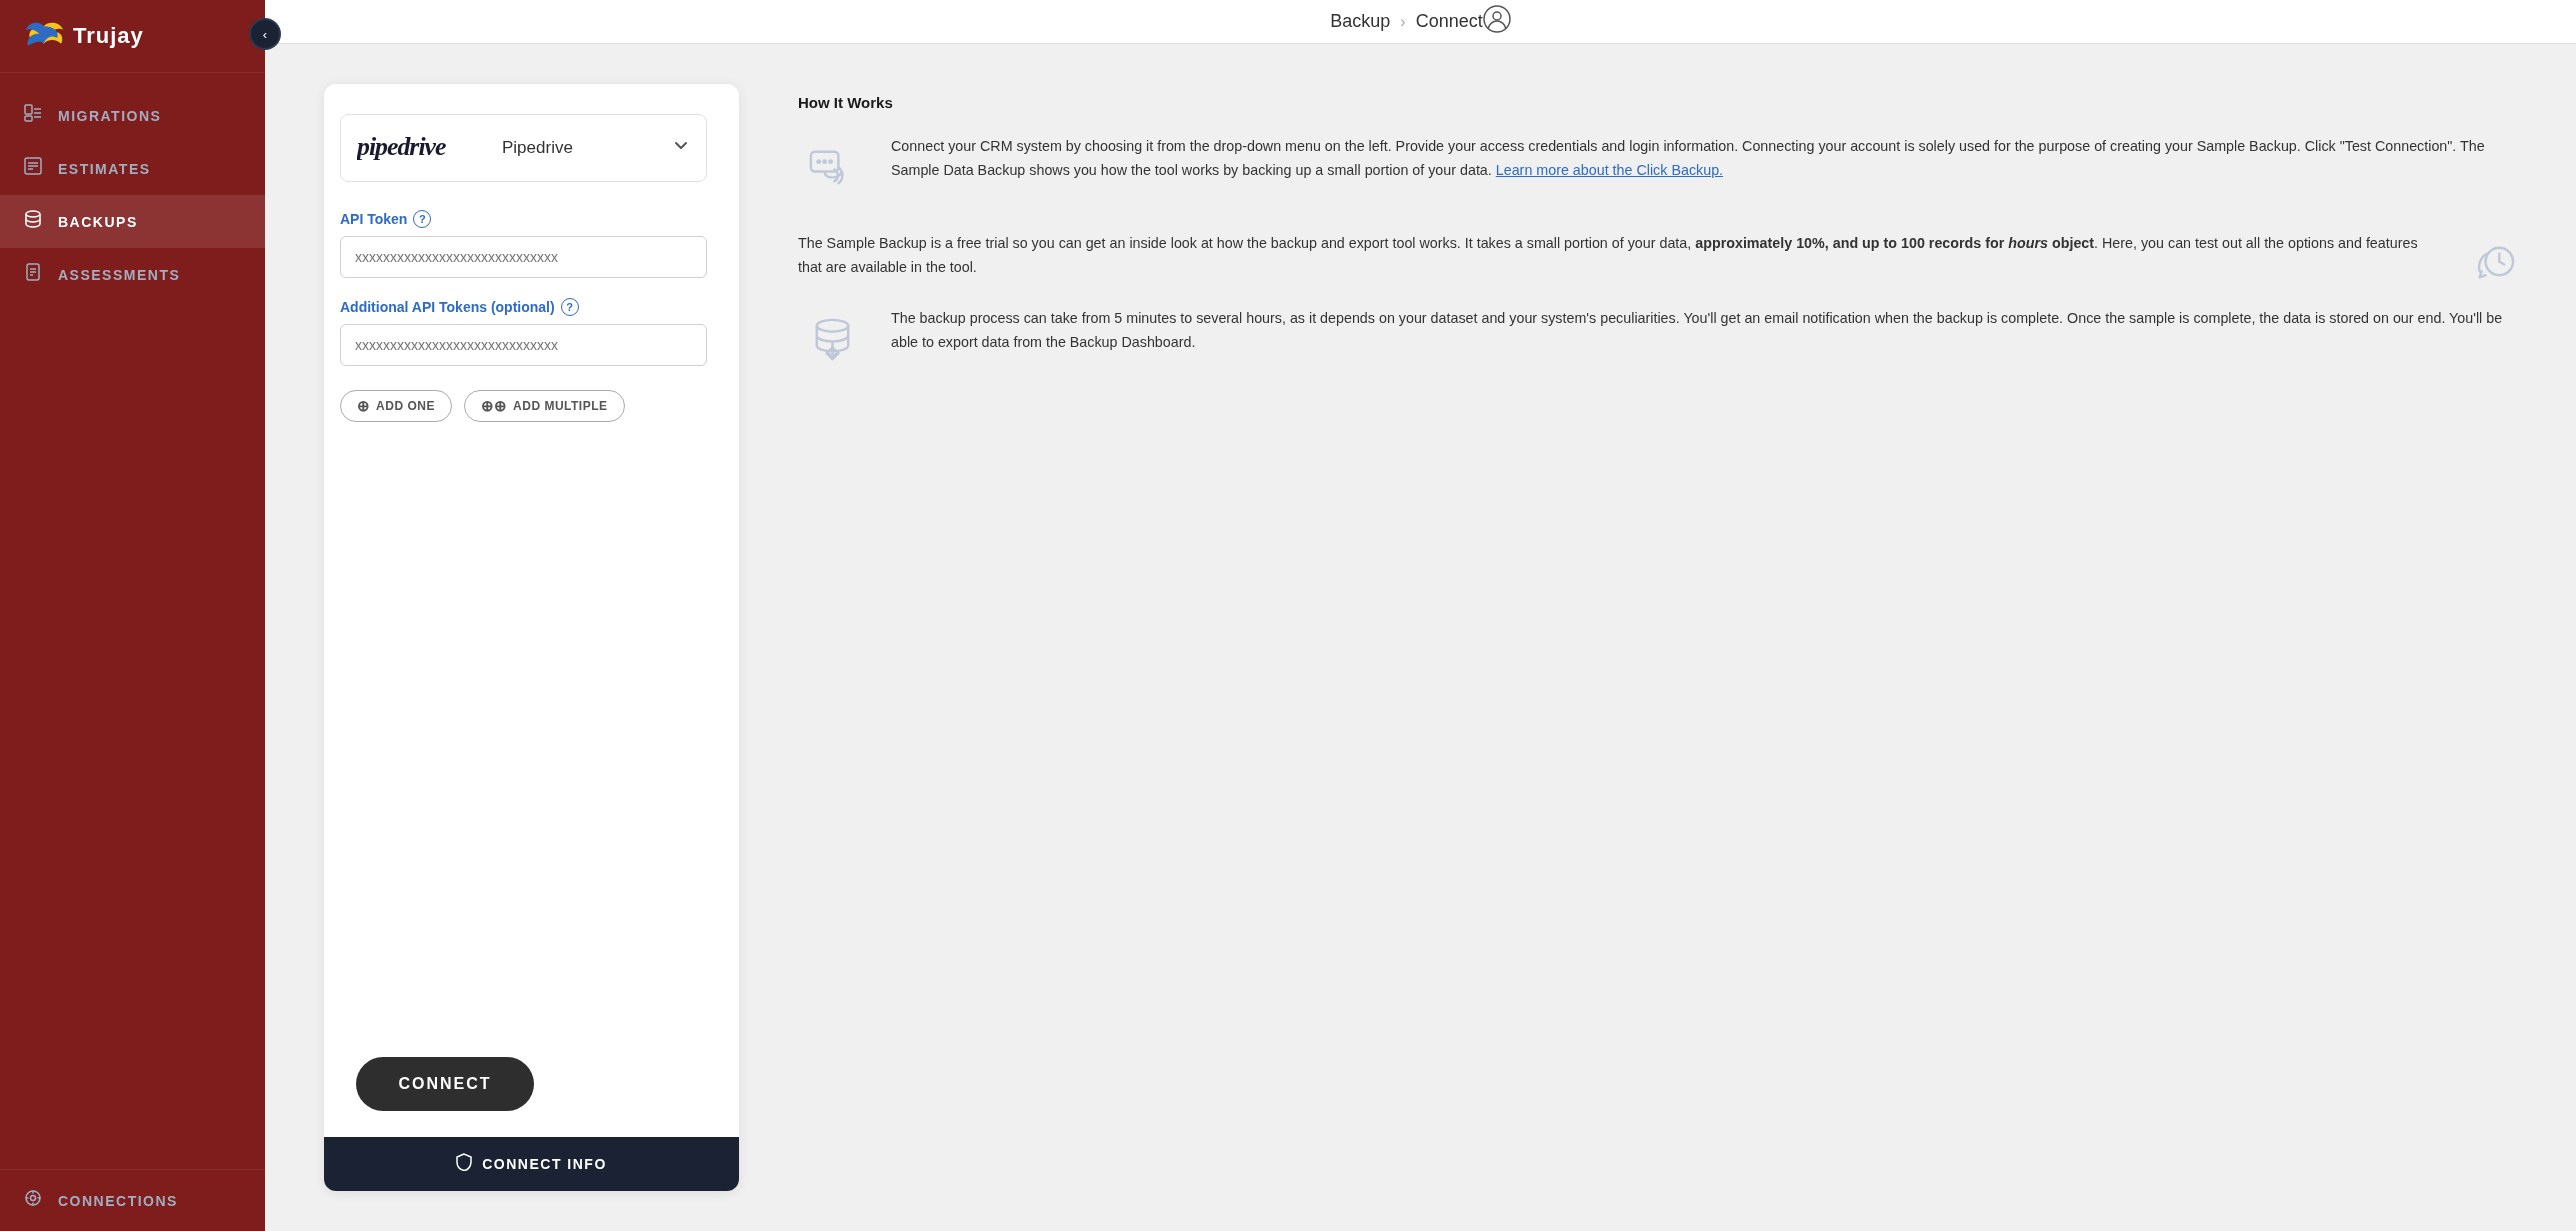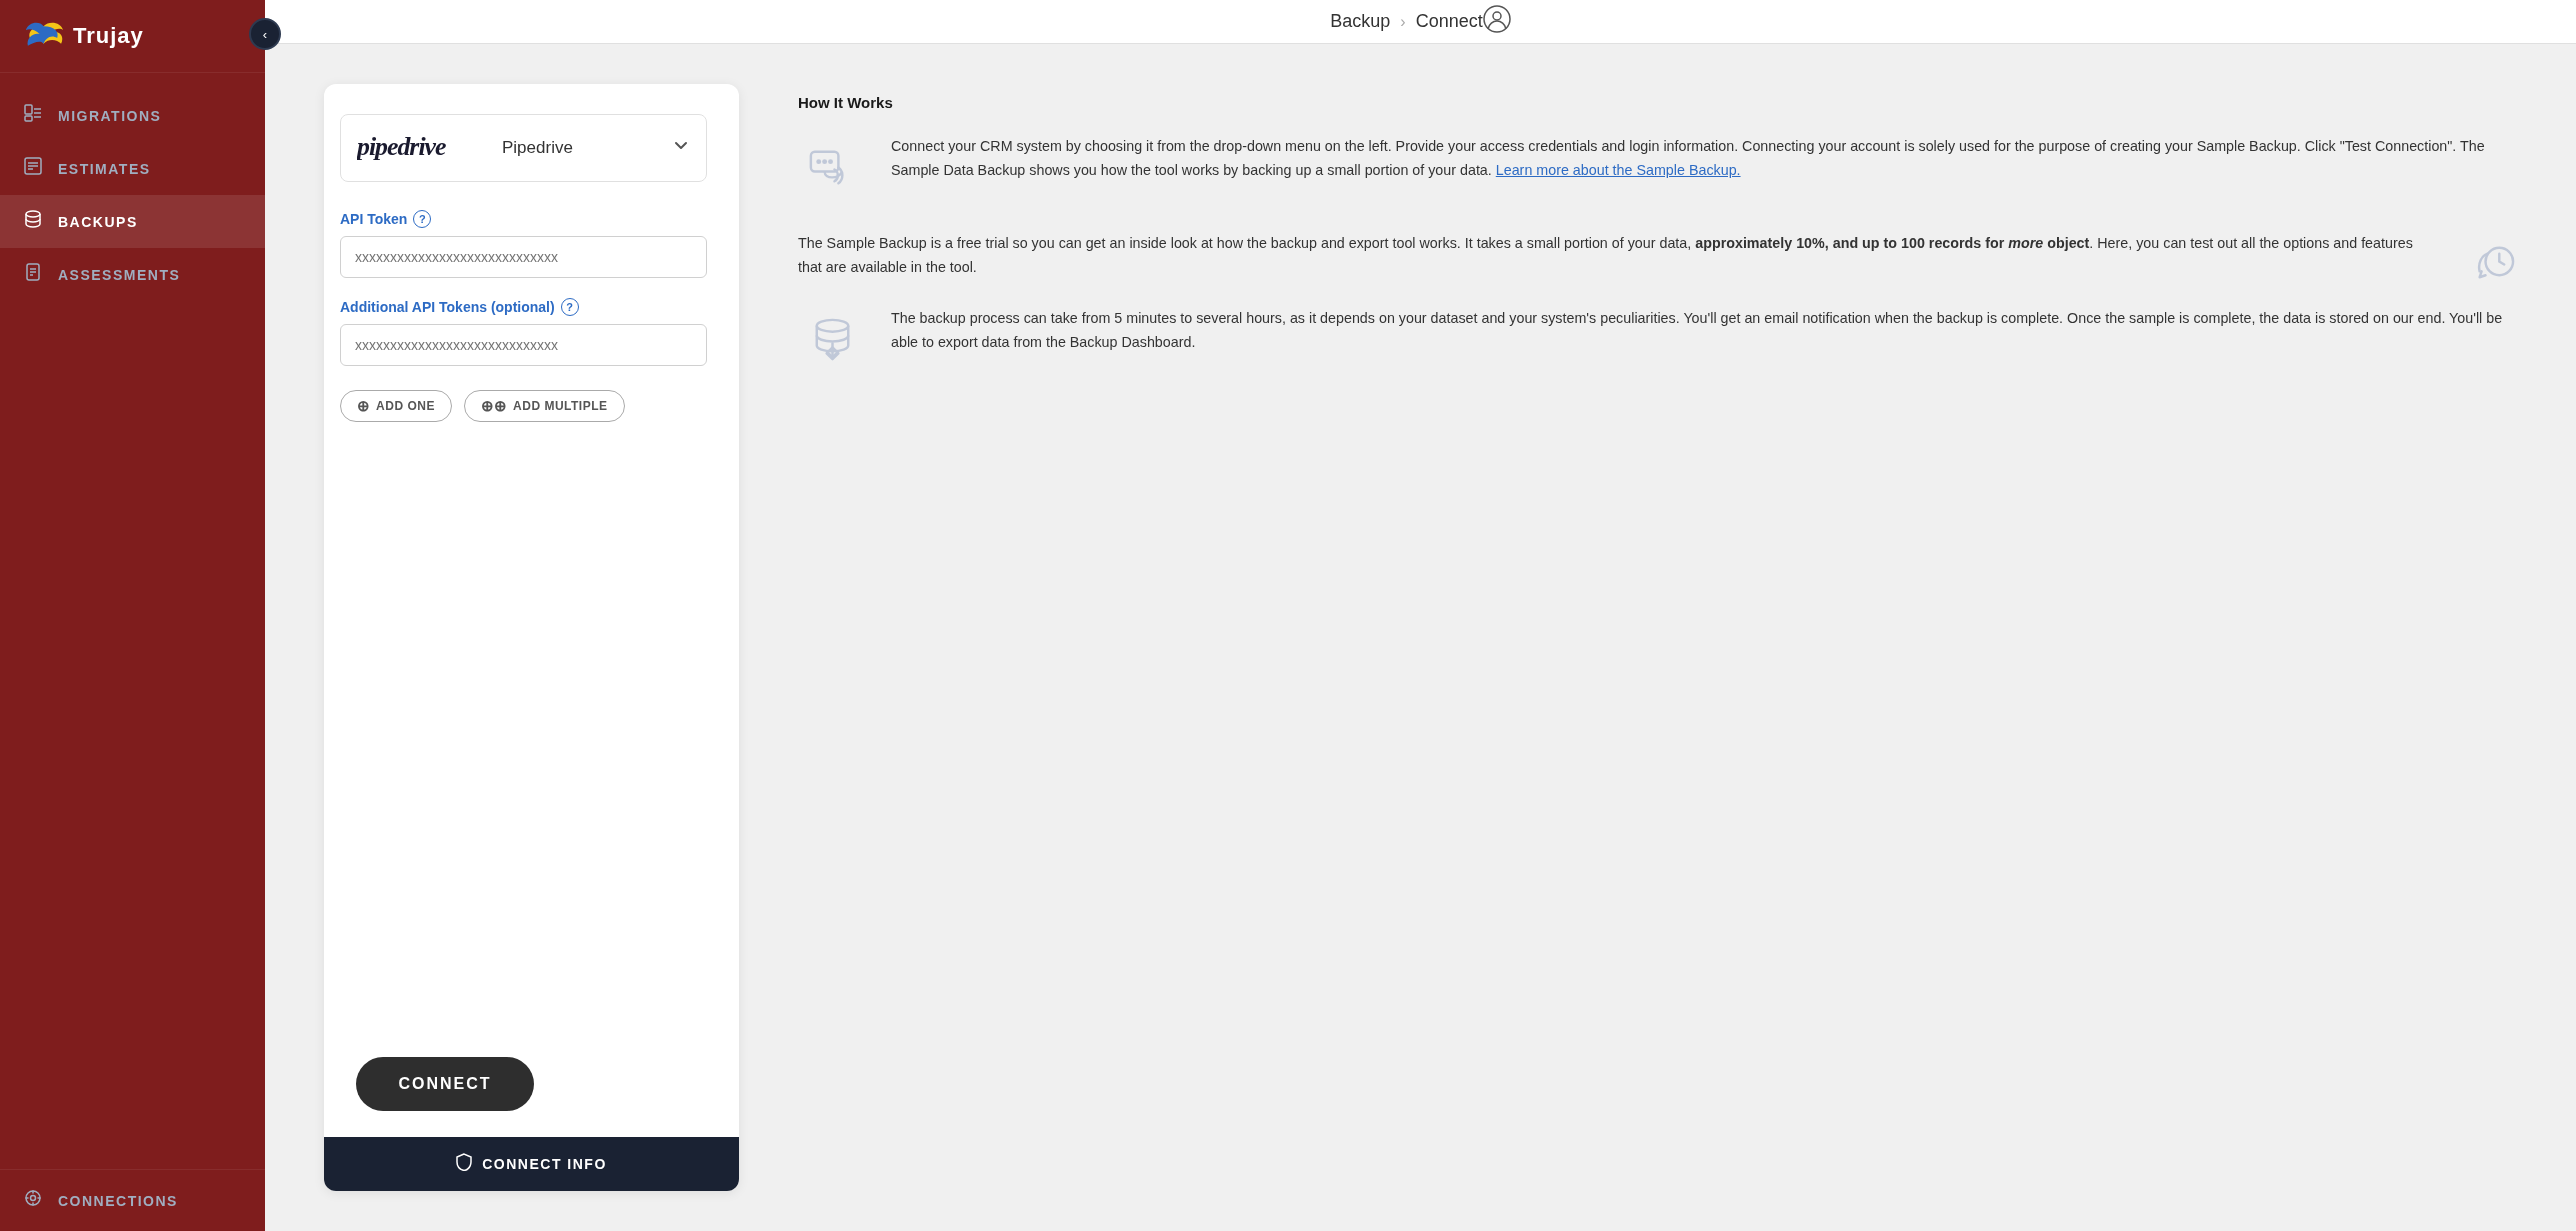--- a/index.html
+++ b/index.html
@@ -479,32 +479,32 @@
             <rect x="8" y="12" width="28" height="20" rx="4" stroke="#c0c8d8" stroke-width="2.5" fill="none"></rect>
             <circle cx="16" cy="22" r="2.5" fill="#c0c8d8"></circle>
             <circle cx="22" cy="22" r="2.5" fill="#c0c8d8"></circle>
             <circle cx="28" cy="22" r="2.5" fill="#c0c8d8"></circle>
             <path d="M22 32 C22 40 36 40 40 32" stroke="#c0c8d8" stroke-width="2.5" fill="none"></path>
             <path d="M36 28 a10 10 0 0 1 0 16" stroke="#c0c8d8" stroke-width="2.5" fill="none" stroke-linecap="round"></path>
             <path d="M32 30 a7 7 0 0 1 0 12" stroke="#c0c8d8" stroke-width="2.5" fill="none" stroke-linecap="round"></path>
           </svg>
         </div>
         <div class="how-text">
-          Connect your CRM system by choosing it from the drop-down menu on the left. Provide your access credentials and login information. Connecting your account is solely used for the purpose of creating your Sample Backup. Click "Test Connection". The Sample Data Backup shows you how the tool works by backing up a small portion of your data. <a href="#">Learn more about the Sample Backup.</a>
+          Connect your CRM system by choosing it from the drop-down menu on the left. Provide your access credentials and login information. Connecting your account is solely used for the purpose of creating your Sample Backup. Click "Test Connection". The Sample Data Backup shows you how the tool works by backing up a small portion of your data. <a href="#">Learn more about the Click Backup.</a>
         </div>
       </div>
 
       <div class="how-standalone">
         <svg style="float:right; margin-left:20px; margin-bottom:10px; color:#c0c8d8;" width="59" height="59" viewBox="0 0 60 60" fill="none">
           <circle cx="42" cy="30" r="14" stroke="#c0c8d8" stroke-width="2.5" fill="none"></circle>
           <path d="M42 22v8l5 3" stroke="#c0c8d8" stroke-width="2.5" stroke-linecap="round"></path>
           <path d="M30 22 C24 24 20 32 22 40" stroke="#c0c8d8" stroke-width="2.5" fill="none" stroke-linecap="round"></path>
           <path d="M28 44 l-6 2 2-6" stroke="#c0c8d8" stroke-width="2.5" stroke-linecap="round" stroke-linejoin="round" fill="none"></path>
         </svg>
-        The Sample Backup is a free trial so you can get an inside look at how the backup and export tool works. It takes a small portion of your data, <strong>approximately 10%, and up to 100 records for <em>more</em> object</strong>. Here, you can test out all the options and features that are available in the tool.
+        The Sample Backup is a free trial so you can get an inside look at how the backup and export tool works. It takes a small portion of your data, <strong>approximately 10%, and up to 100 records for <em>hours</em> object</strong>. Here, you can test out all the options and features that are available in the tool.
       </div>
 
       <div class="how-section">
         <div class="how-icon">
           <svg width="59" height="59" viewBox="0 0 60 60" fill="none">
             <ellipse cx="30" cy="14" rx="16" ry="6" stroke="#c0c8d8" stroke-width="2.5" fill="none"></ellipse>
             <path d="M14 14v10c0 3.314 7.163 6 16 6s16-2.686 16-6V14" stroke="#c0c8d8" stroke-width="2.5" fill="none"></path>
             <path d="M14 24v10c0 3.314 7.163 6 16 6s16-2.686 16-6V24" stroke="#c0c8d8" stroke-width="2.5" fill="none"></path>
             <path d="M30 36 l-6 6 6 6 6-6-6-6Z" stroke="#c0c8d8" stroke-width="2.5" fill="none" stroke-linejoin="round"></path>
             <path d="M30 44 v-12" stroke="#c0c8d8" stroke-width="2.5" stroke-linecap="round"></path>

